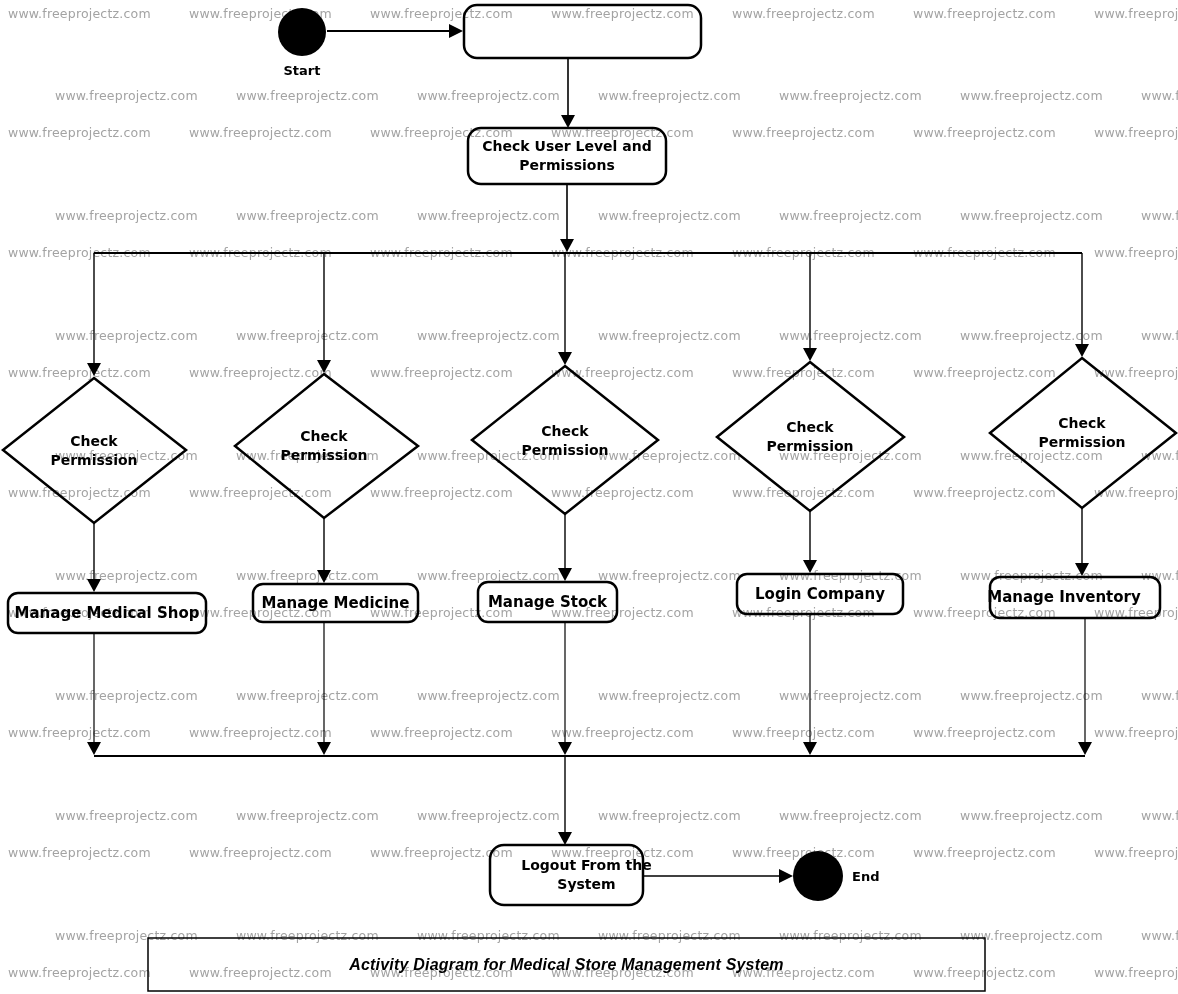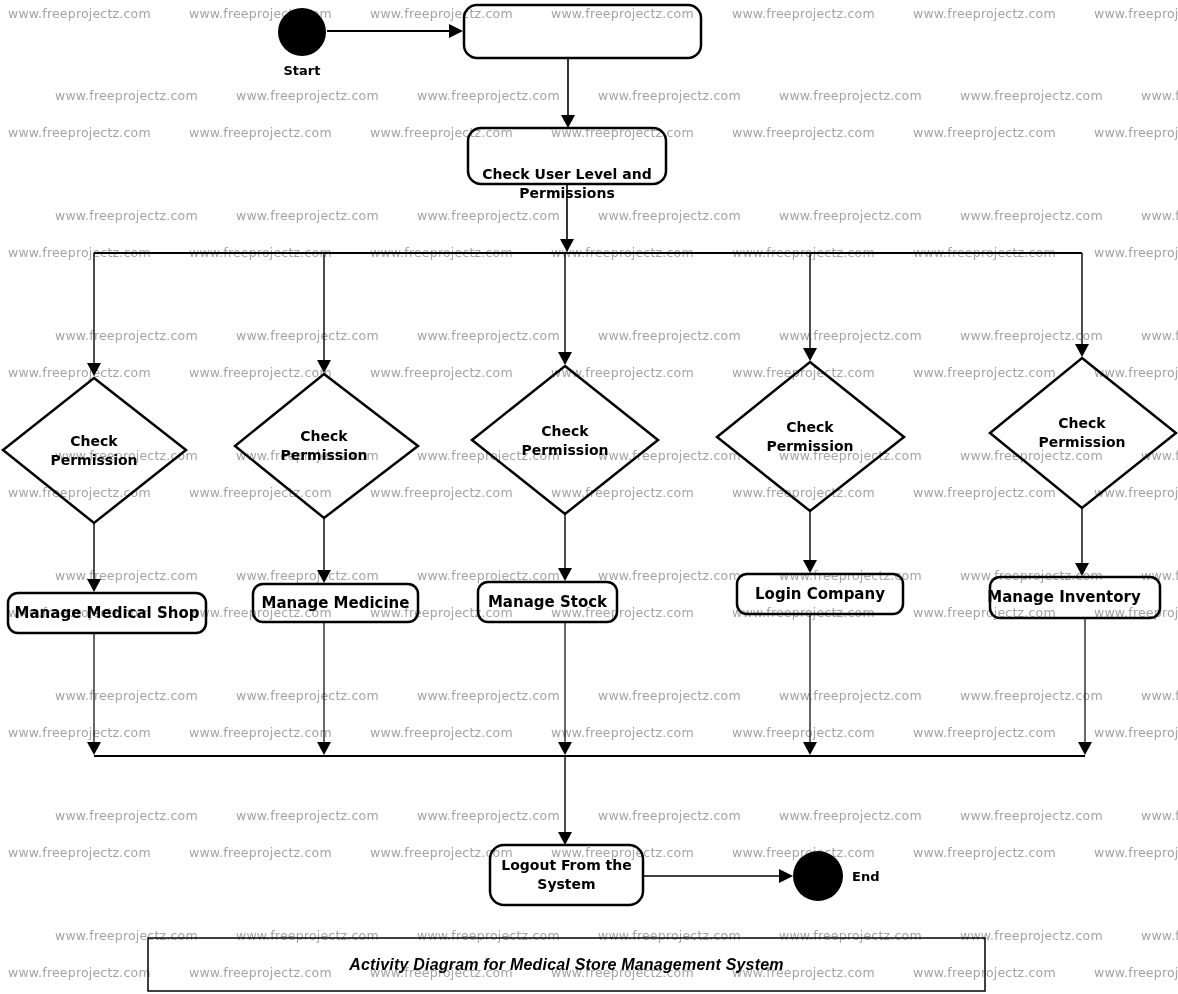--- a/index.html
+++ b/index.html
@@ -283,33 +283,33 @@
       <circle cx="818" cy="876" r="25" fill="#000000" stroke="none"></circle>
 
       <rect x="148" y="938" width="837" height="53" stroke-width="1.5"></rect>
     </g>
   </svg>
 
   <div id="label-layer" class="layer">
     <div class="node-label terminator-label" style="left:272px;top:60px;width:60px;height:20px;">Start</div>
 
 
-    <div class="node-label" style="left:470px;top:130px;width:194px;height:52px;margin-top:28px;">Check User Level and Permissions</div>
+    <div class="node-label" style="left:470px;top:130px;width:194px;height:52px;">Check User Level and Permissions</div>
 
     <div class="node-label" style="left:29px;top:429px;width:130px;height:44px;">Check Permission</div>
     <div class="node-label" style="left:259px;top:424px;width:130px;height:44px;">Check Permission</div>
     <div class="node-label" style="left:500px;top:419px;width:130px;height:44px;">Check Permission</div>
     <div class="node-label" style="left:745px;top:415px;width:130px;height:44px;">Check Permission</div>
     <div class="node-label" style="left:1017px;top:411px;width:130px;height:44px;">Check Permission</div>
 
     <div class="node-label big" style="left:10px;top:595px;width:194px;height:36px;white-space:nowrap;">Manage Medical Shop</div>
     <div class="node-label big" style="left:255px;top:586px;width:161px;height:34px;white-space:nowrap;border-radius:11px;">Manage Medicine</div>
     <div class="node-label big" style="left:480px;top:584px;width:135px;height:36px;white-space:nowrap;">Manage Stock</div>
     <div class="node-label big" style="left:739px;top:576px;width:162px;height:36px;white-space:nowrap;">Login Company</div>
     <div class="node-label big" style="left:992px;top:579px;width:144px;height:37px;white-space:nowrap;">Manage Inventory</div>
 
-    <div class="node-label" style="left:492px;top:847px;width:149px;height:56px;">Logout From the System</div>
+    <div class="node-label" style="left:512px;top:847px;width:149px;height:56px;">Logout From the System</div>
 
     <div class="node-label terminator-label end-label" style="left:852px;top:866px;width:60px;height:20px;">End</div>
 
     <div class="node-label title-label" style="left:150px;top:940px;width:833px;height:49px;">Activity Diagram for Medical Store Management System</div>
   </div>
 </div>
 
 </body></html>

